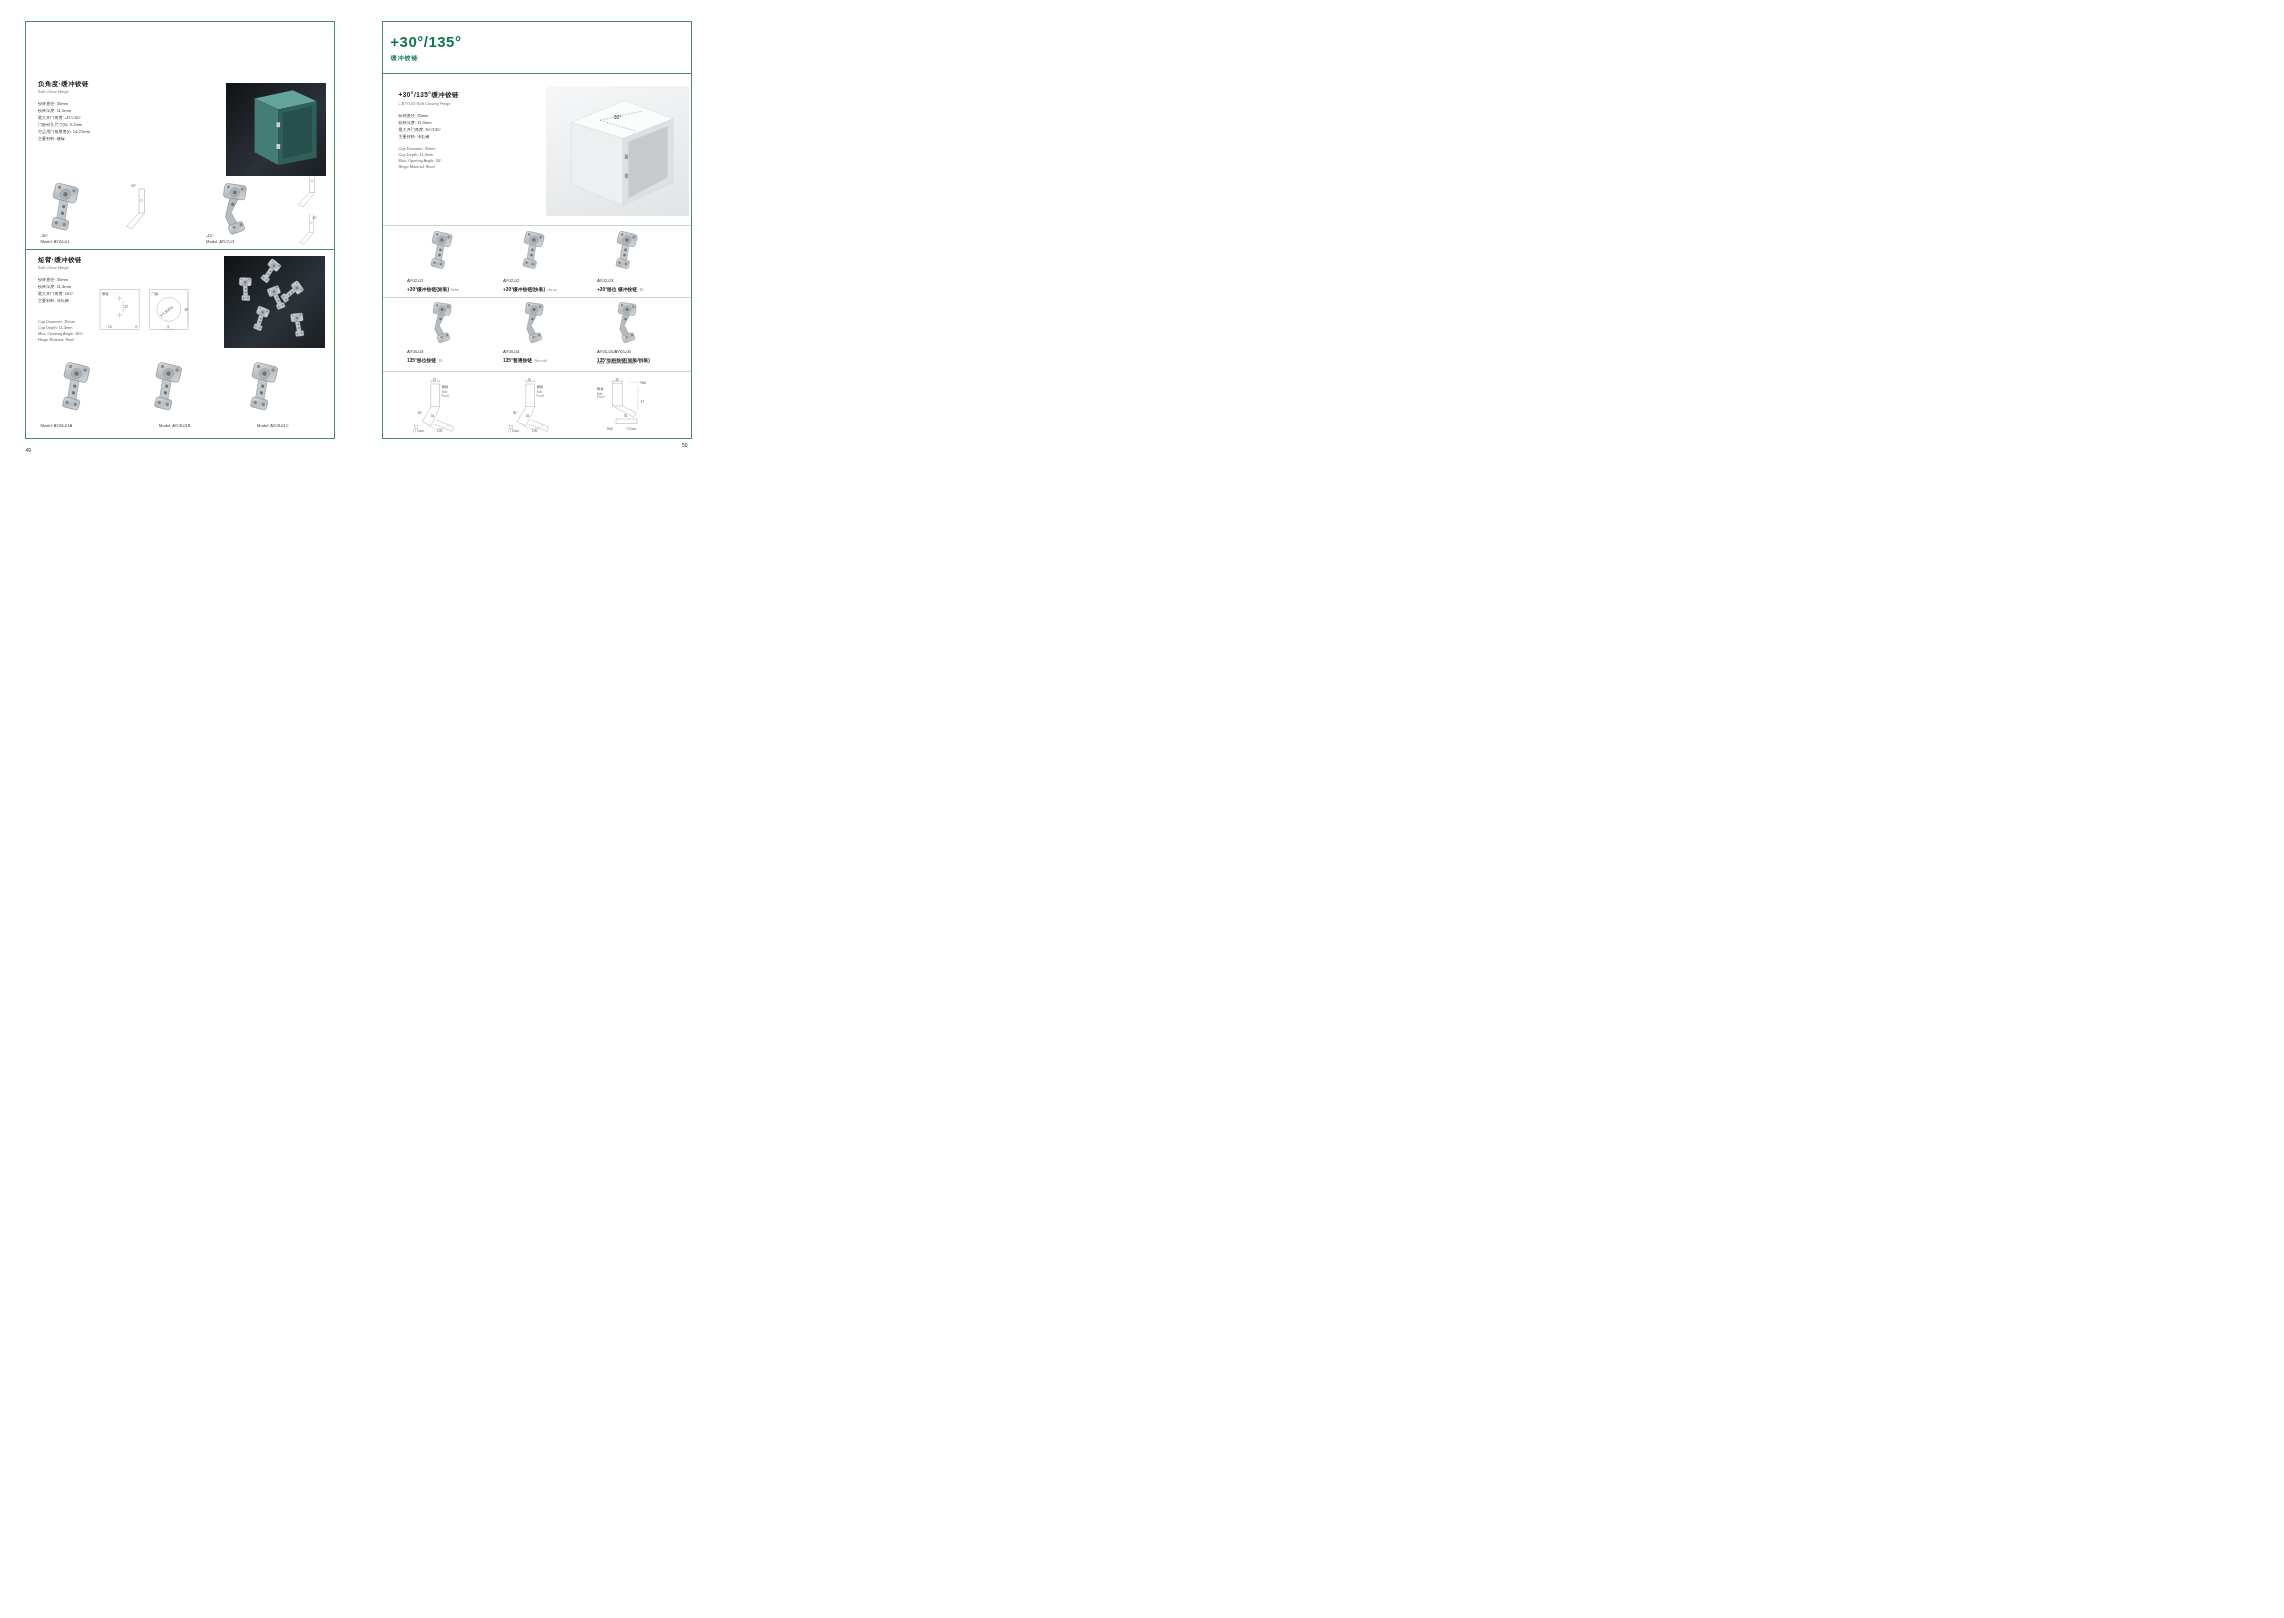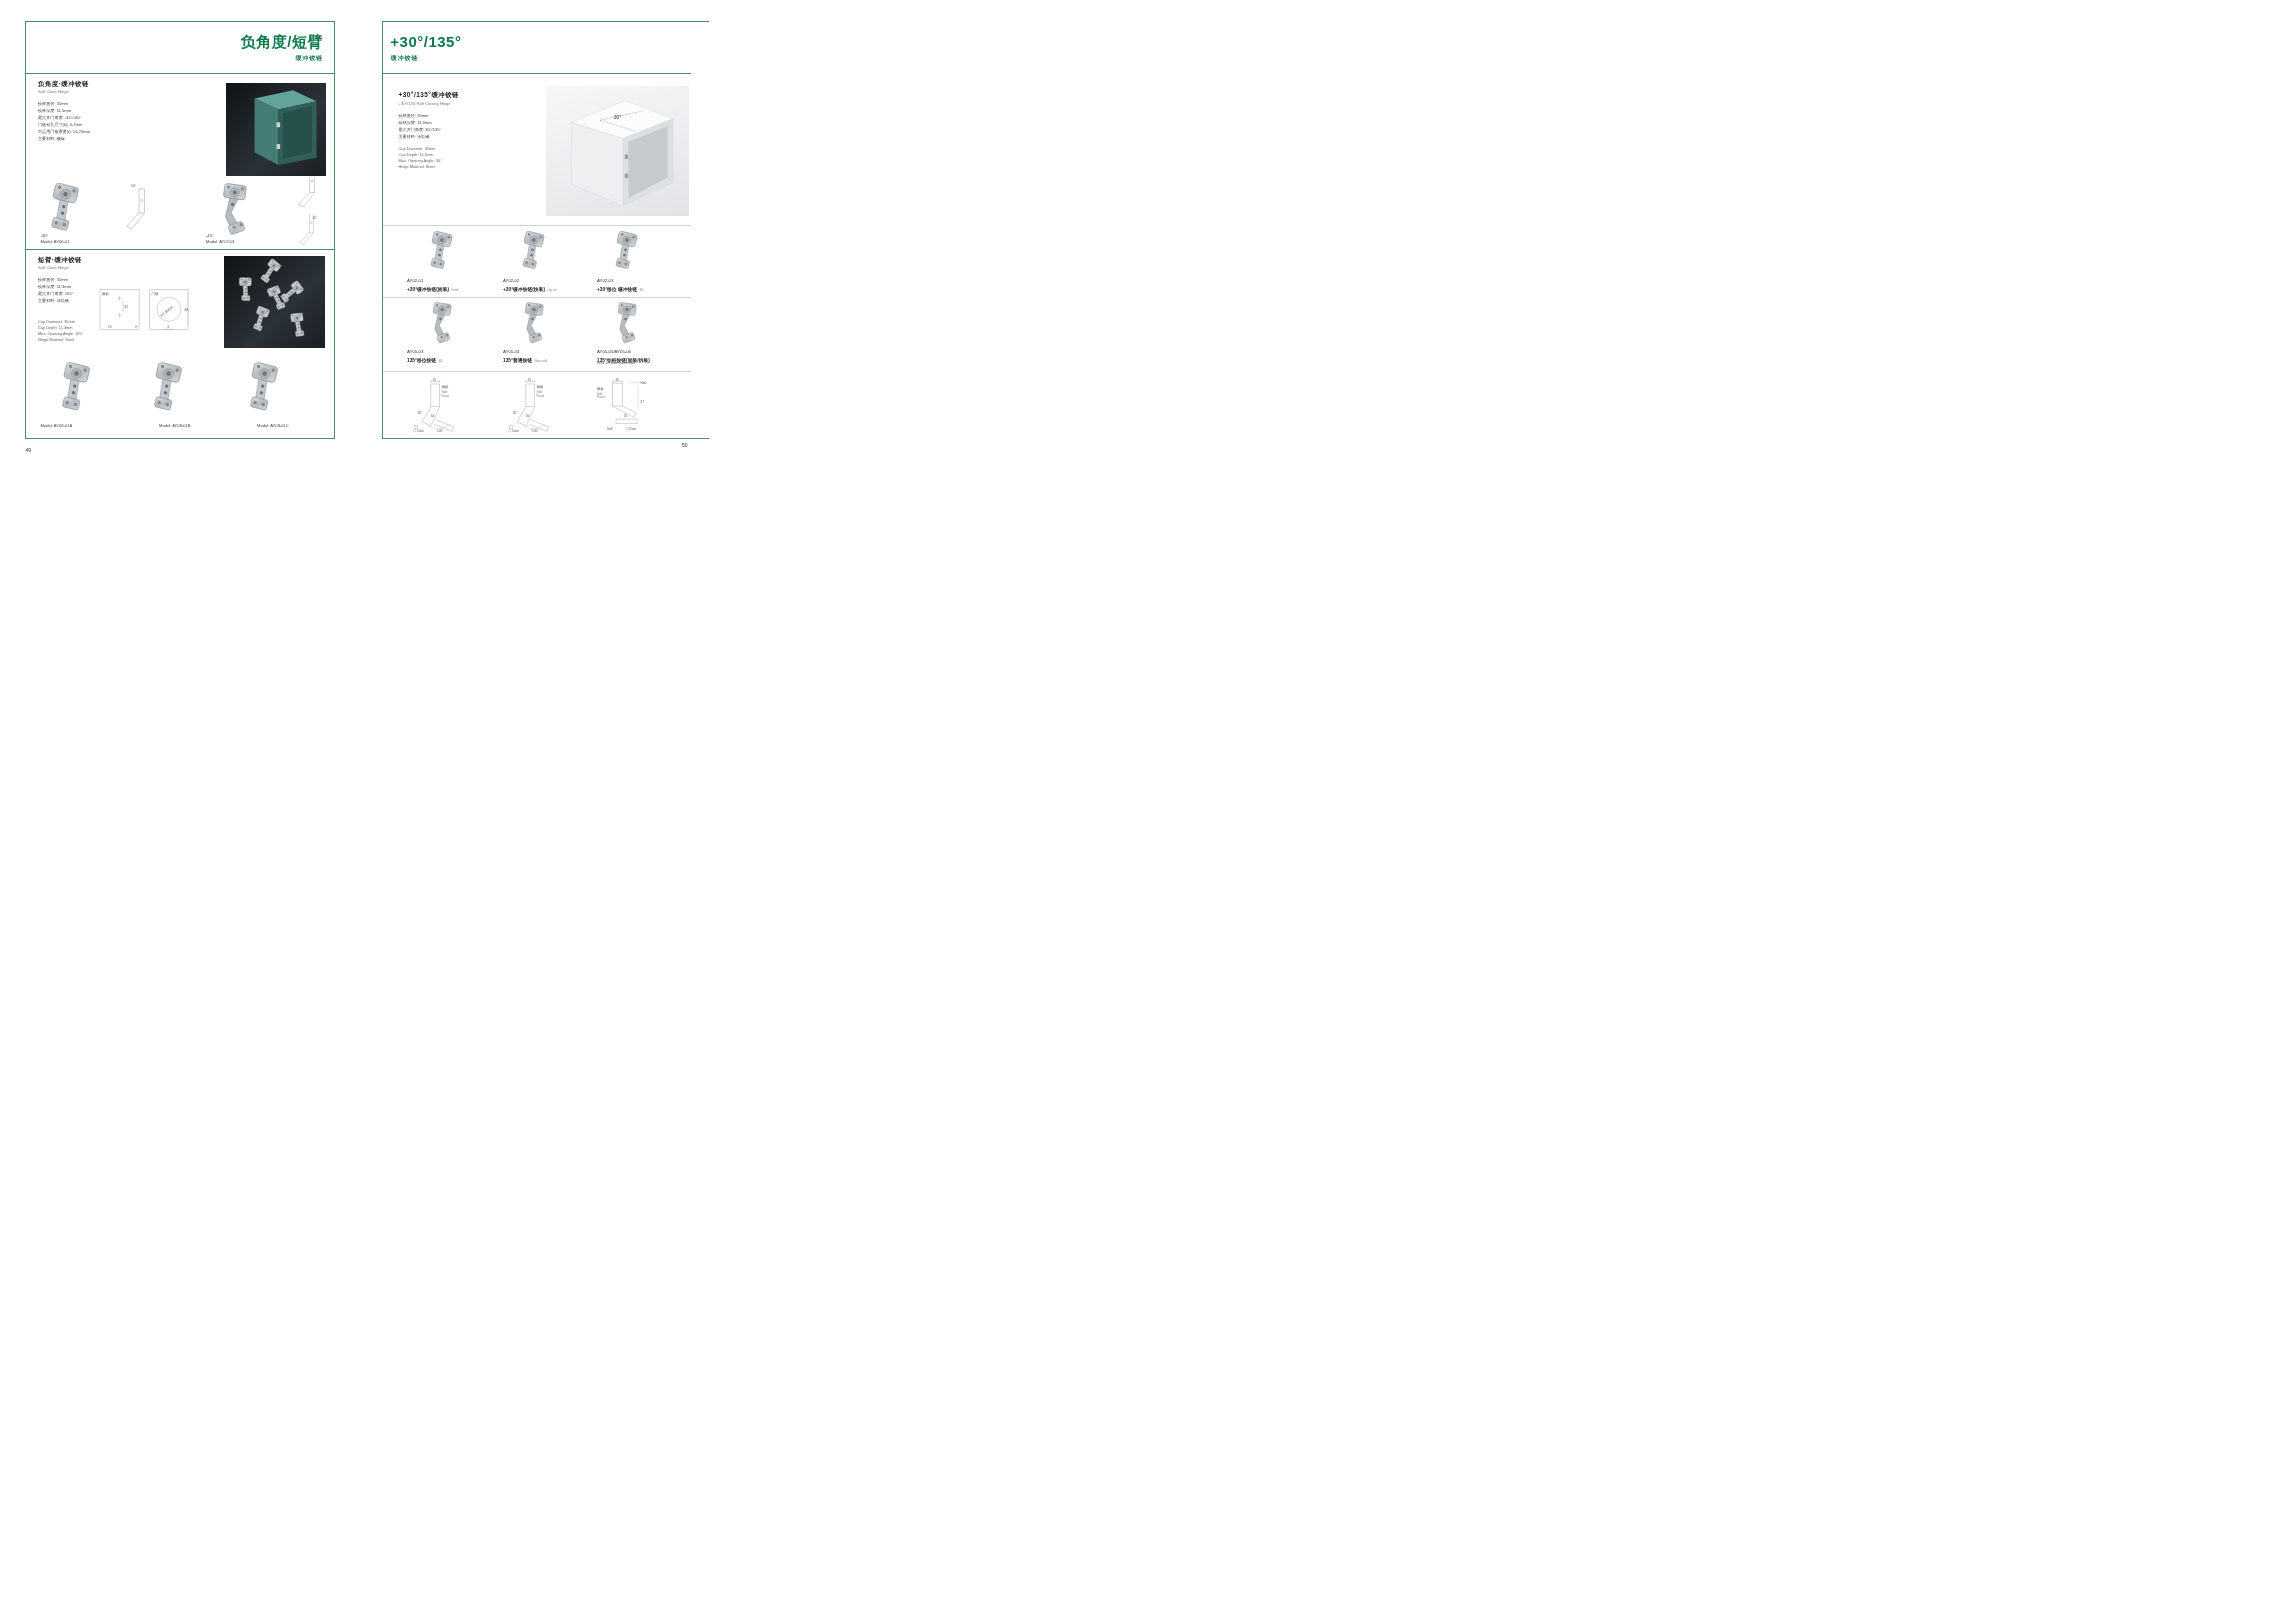--- a/index.html
+++ b/index.html
@@ -79,24 +79,20 @@
         <circle cx="52" cy="34" r="3"></circle>
       </g>
     </symbol>
   </defs>
 </svg>
 
 <div id="canvas">
 
   <section class="page" style="left:25px;top:21px;width:308px;height:416px;">
 
-    <div class="abs" style="left:0;top:0;width:308px;height:51px;border-bottom:0.5px solid #4a8a6c;">
-      <div class="title green" style="position:absolute;right:11px;top:11px;">负角度/短臂</div>
-      <div class="subtitle green" style="position:absolute;right:11px;top:32px;">缓冲铰链</div>
-    </div>
 
     <div class="abs h-cn" style="left:12px;top:58px;">负角度·缓冲铰链</div>
     <div class="abs h-en" style="left:12px;top:67px;">Soft Close Hinge</div>
 
     <div class="abs spec" style="left:12px;top:79px;">
       <div>铰杯直径: 35mm</div>
       <div>铰杯深度: 11.5mm</div>
       <div>最大开门角度: -45°/-60°</div>
       <div>门板钻孔尺寸(k): 3-7mm</div>
       <div>可适用门板厚度(t): 14-21mm</div>
@@ -209,21 +205,21 @@
         </svg>
     </div>
 
     <div class="abs model" style="left:14.6px;top:401px;">Model: AY08-01A</div>
     <div class="abs model" style="left:133px;top:401px;">Model: AY08-01B</div>
     <div class="abs model" style="left:231px;top:401px;">Model: AY08-01C</div>
 
   </section>
   <div class="pagenum" style="left:25.6px;top:447px;">49</div>
 
-  <section class="page" style="left:382px;top:21px;width:308px;height:416px;padding-left:48px;">
+  <section class="page" style="left:382px;top:21px;width:308px;height:416px;">
 
     <div class="abs" style="left:0;top:0;width:308px;height:51px;border-bottom:0.5px solid #4a8a6c;">
       <div class="title green" style="position:absolute;left:7.3px;top:11px;">+30°/135°</div>
       <div class="subtitle green" style="position:absolute;left:7.8px;top:32px;">缓冲铰链</div>
     </div>
 
     <div class="abs h-cn" style="left:15.5px;top:69px;">+30°/135°缓冲铰链</div>
     <div class="abs h-en" style="left:15.5px;top:79px;">+30°/135°Soft Closing Hinge</div>
 
     <div class="abs spec" style="left:15.5px;top:91px;">

